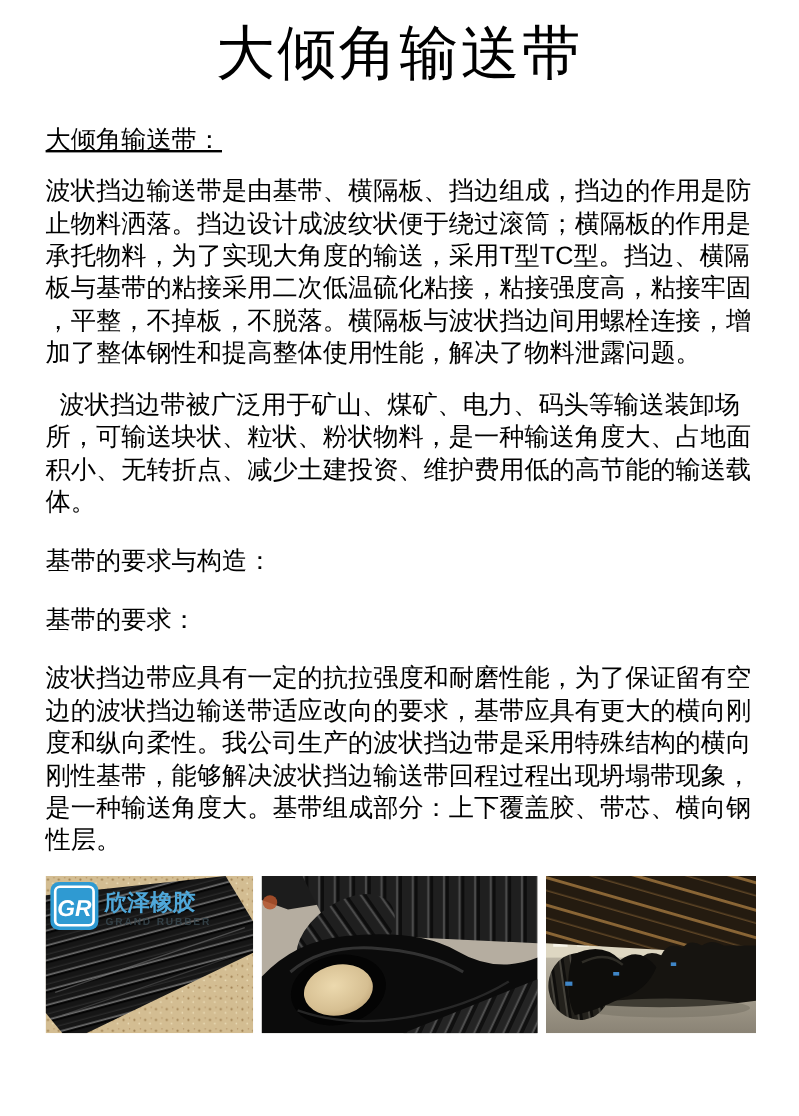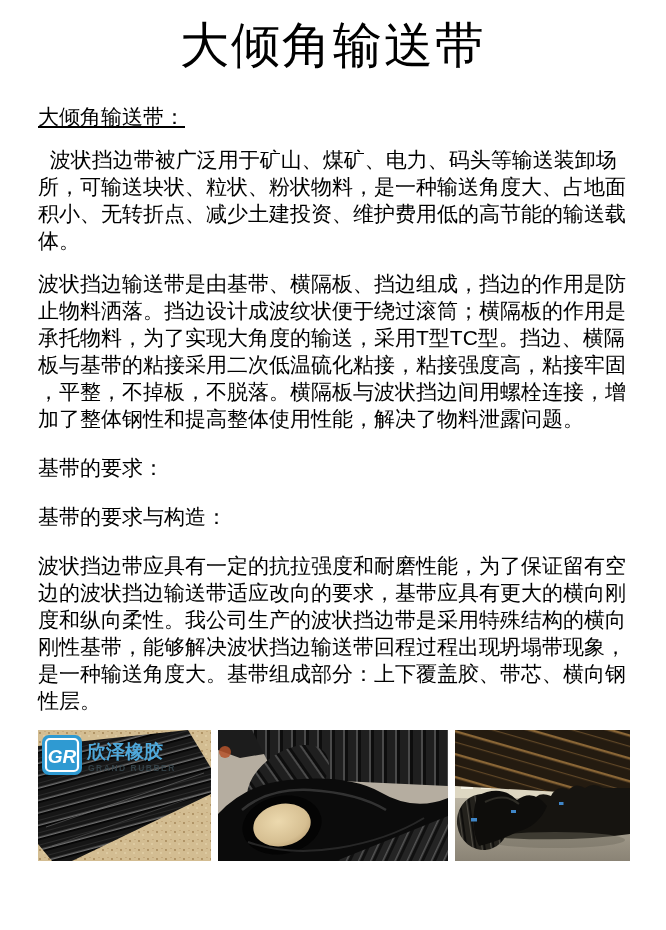--- a/index.html
+++ b/index.html
@@ -45,24 +45,24 @@
 </style>
 </head>
 <body>
 
 <div class="page">
 
   <h1 class="page-title">大倾角输送带</h1>
 
   <div class="body-text">
     <p class="intro-line">大倾角输送带：</p>
+    <p>波状挡边输送带是由基带、横隔板、挡边组成，挡边的作用是防止物料洒落。挡边设计成波纹状便于绕过滚筒；横隔板的作用是承托物料，为了实现大角度的输送，采用T型TC型。挡边、横隔板与基带的粘接采用二次低温硫化粘接，粘接强度高，粘接牢固，平整，不掉板，不脱落。横隔板与波状挡边间用螺栓连接，增加了整体钢性和提高整体使用性能，解决了物料泄露问题。</p>
     <p>  波状挡边带被广泛用于矿山、煤矿、电力、码头等输送装卸场所，可输送块状、粒状、粉状物料，是一种输送角度大、占地面积小、无转折点、减少土建投资、维护费用低的高节能的输送载体。</p>
-    <p>波状挡边输送带是由基带、横隔板、挡边组成，挡边的作用是防止物料洒落。挡边设计成波纹状便于绕过滚筒；横隔板的作用是承托物料，为了实现大角度的输送，采用T型TC型。挡边、横隔板与基带的粘接采用二次低温硫化粘接，粘接强度高，粘接牢固，平整，不掉板，不脱落。横隔板与波状挡边间用螺栓连接，增加了整体钢性和提高整体使用性能，解决了物料泄露问题。</p>
+    <p class="single-line">基带的要求与构造：</p>
     <p class="single-line">基带的要求：</p>
-    <p class="single-line">基带的要求与构造：</p>
     <p>波状挡边带应具有一定的抗拉强度和耐磨性能，为了保证留有空边的波状挡边输送带适应改向的要求，基带应具有更大的横向刚度和纵向柔性。我公司生产的波状挡边带是采用特殊结构的横向刚性基带，能够解决波状挡边输送带回程过程出现坍塌带现象，是一种输送角度大。基带组成部分：上下覆盖胶、带芯、横向钢性层。</p>
   </div>
 
   <div class="gallery">
 
     <figure class="photo" aria-label="corrugated-sidewall-rubber-strips">
       <svg width="173" height="131" viewBox="0 0 173 131" xmlns="http://www.w3.org/2000/svg">
         <defs>
           <pattern id="speck" width="9" height="9" patternUnits="userSpaceOnUse">
             <rect width="9" height="9" fill="#d3bd92"></rect>

